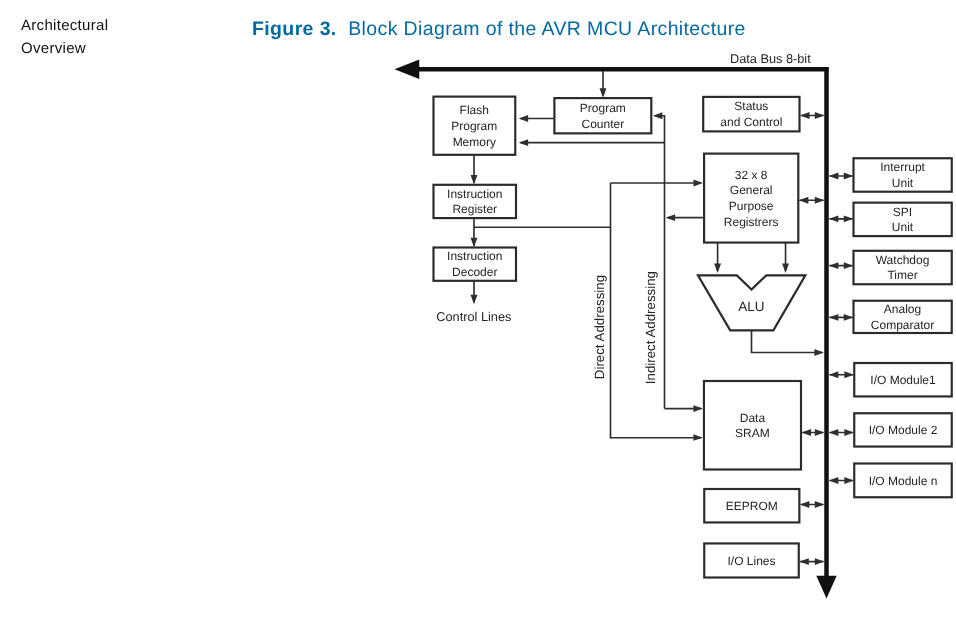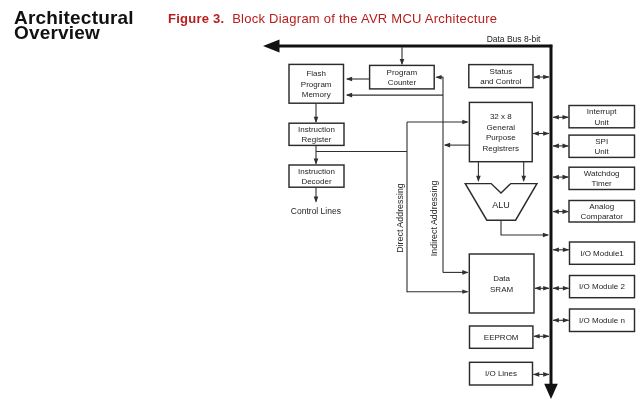--- a/index.html
+++ b/index.html
@@ -1,18 +1,18 @@
 <!DOCTYPE html>
 <html><head>
 <meta charset="utf-8">
 <style>
   html,body{margin:0;padding:0;background:#fff;}
   body{width:637px;height:411px;position:relative;font-family:"Liberation Sans",sans-serif;overflow:hidden;}
-  #head{position:absolute;left:14px;top:9.5px;font-size:19px;font-weight:bold;line-height:15.6px;color:#111;letter-spacing:.2px;}
-  #cap{position:absolute;left:168px;top:11px;font-size:13px;letter-spacing:.25px;color:#b91c1c;}
+  #head{position:absolute;left:14px;top:9.5px;font-size:10px;font-weight:normal;line-height:15.6px;color:#111;letter-spacing:.2px;}
+  #cap{position:absolute;left:168px;top:11px;font-size:13px;letter-spacing:.25px;color:#0369a1;}
   svg{position:absolute;left:0;top:0;}
   text{font-family:"Liberation Sans",sans-serif;fill:#242424;}
 </style>
 </head>
 <body>
 <div id="head">Architectural<br>Overview</div>
 <div id="cap"><b>Figure 3.</b>&nbsp; Block Diagram of the AVR MCU Architecture</div>
 <svg width="637" height="411" viewBox="0 0 637 411">
   <g fill="none" stroke="#2b2b2b" stroke-width="1.45">
     <rect x="289" y="64.4" width="54.5" height="38.8"></rect>

